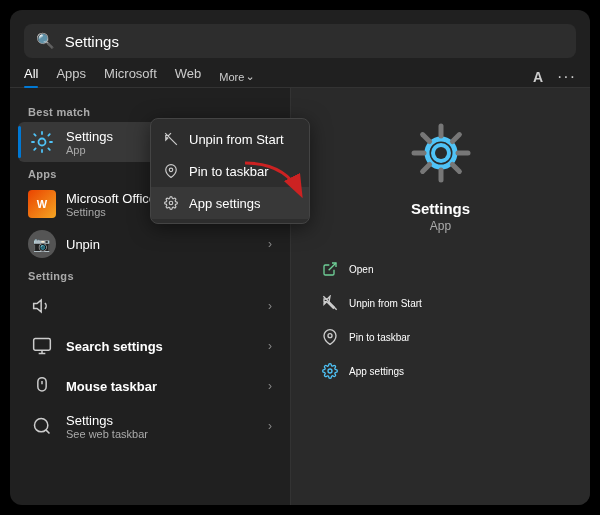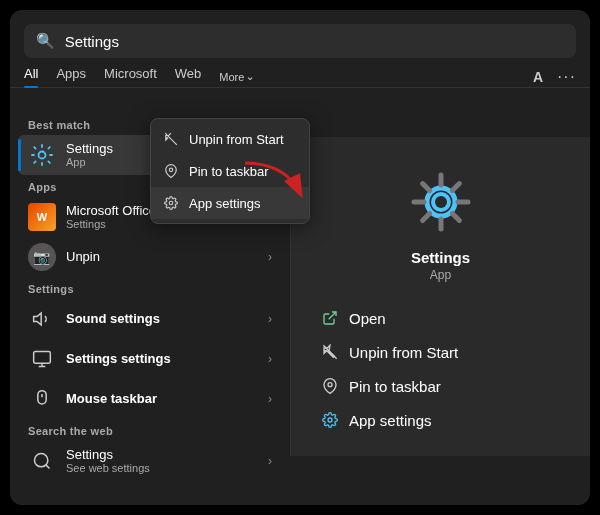--- a/index.html
+++ b/index.html
@@ -94,21 +94,20 @@
       color: #ccc;
       font-size: 16px;
       letter-spacing: 1px;
     }
 
     
     .main-content {
       display: flex;
       flex: 1;
       overflow: hidden;
-      align-items: center;
     }
 
     
     .left-panel {
       width: 280px;
       padding: 12px 8px;
       overflow-y: auto;
       flex-shrink: 0;
     }
 
@@ -260,21 +259,21 @@
       gap: 2px;
     }
     .right-action-item {
       display: flex;
       align-items: center;
       gap: 10px;
       padding: 7px 10px;
       border-radius: 6px;
       cursor: pointer;
       color: #fff;
-      font-size: 15px;
+      font-size: 10px;
     }
     .right-action-icon {
       width: 18px;
       height: 18px;
       display: flex;
       align-items: center;
       justify-content: center;
       color: #6fcf97;
       font-size: 14px;
     }
@@ -378,64 +377,60 @@
 
       <div class="section-label">Settings</div>
 
       <div class="list-item">
         <div class="item-icon">
           <svg width="20" height="20" viewBox="0 0 24 24" fill="none" stroke="#ccc" stroke-width="1.8">
             <polygon points="11,5 6,9 2,9 2,15 6,15 11,19" stroke="#ccc" fill="none"></polygon>
             <path d="M15.54 8.46a5 5 0 0 1 0 7.07" stroke="#ccc"></path>
           </svg>
         </div>
-        <div class="item-text">
-          <span class="item-title"><strong>Sound settings</strong></span>
-        </div>
         <span class="item-chevron">›</span>
       </div>
 
       <div class="list-item">
         <div class="item-icon">
           <svg width="20" height="20" viewBox="0 0 24 24" fill="none" stroke="#ccc" stroke-width="1.8">
             <rect x="2" y="3" width="20" height="14" rx="2"></rect>
             <line x1="8" y1="21" x2="16" y2="21"></line>
             <line x1="12" y1="17" x2="12" y2="21"></line>
           </svg>
         </div>
         <div class="item-text">
-          <span class="item-title"><strong>Settings settings</strong></span>
+          <span class="item-title"><strong>Search settings</strong></span>
         </div>
         <span class="item-chevron">›</span>
       </div>
 
       <div class="list-item">
         <div class="item-icon">
           <svg width="20" height="20" viewBox="0 0 24 24" fill="none" stroke="#ccc" stroke-width="1.8">
             <rect x="7" y="2" width="10" height="16" rx="5"></rect>
             <line x1="12" y1="6" x2="12" y2="10"></line>
           </svg>
         </div>
         <div class="item-text">
           <span class="item-title"><strong>Mouse taskbar</strong></span>
         </div>
         <span class="item-chevron">›</span>
       </div>
 
-      <div class="section-label">Search the web</div>
       <div class="list-item">
         <div class="item-icon">
           <svg width="20" height="20" viewBox="0 0 24 24" fill="none" stroke="#ccc" stroke-width="1.8">
             <circle cx="11" cy="11" r="8"></circle>
             <line x1="21" y1="21" x2="16.65" y2="16.65"></line>
           </svg>
         </div>
         <div class="item-text">
           <span class="item-title">Settings</span>
-          <span class="item-subtitle">See web settings</span>
+          <span class="item-subtitle">See web taskbar</span>
         </div>
         <span class="item-chevron">›</span>
       </div>
 
     </div>
 
     <div class="right-panel">
       <div class="right-app-icon">
         <svg viewBox="0 0 70 70" width="70" height="70">
           <circle cx="35" cy="35" r="14" fill="none" stroke="#4fc3f7" stroke-width="5"></circle>

